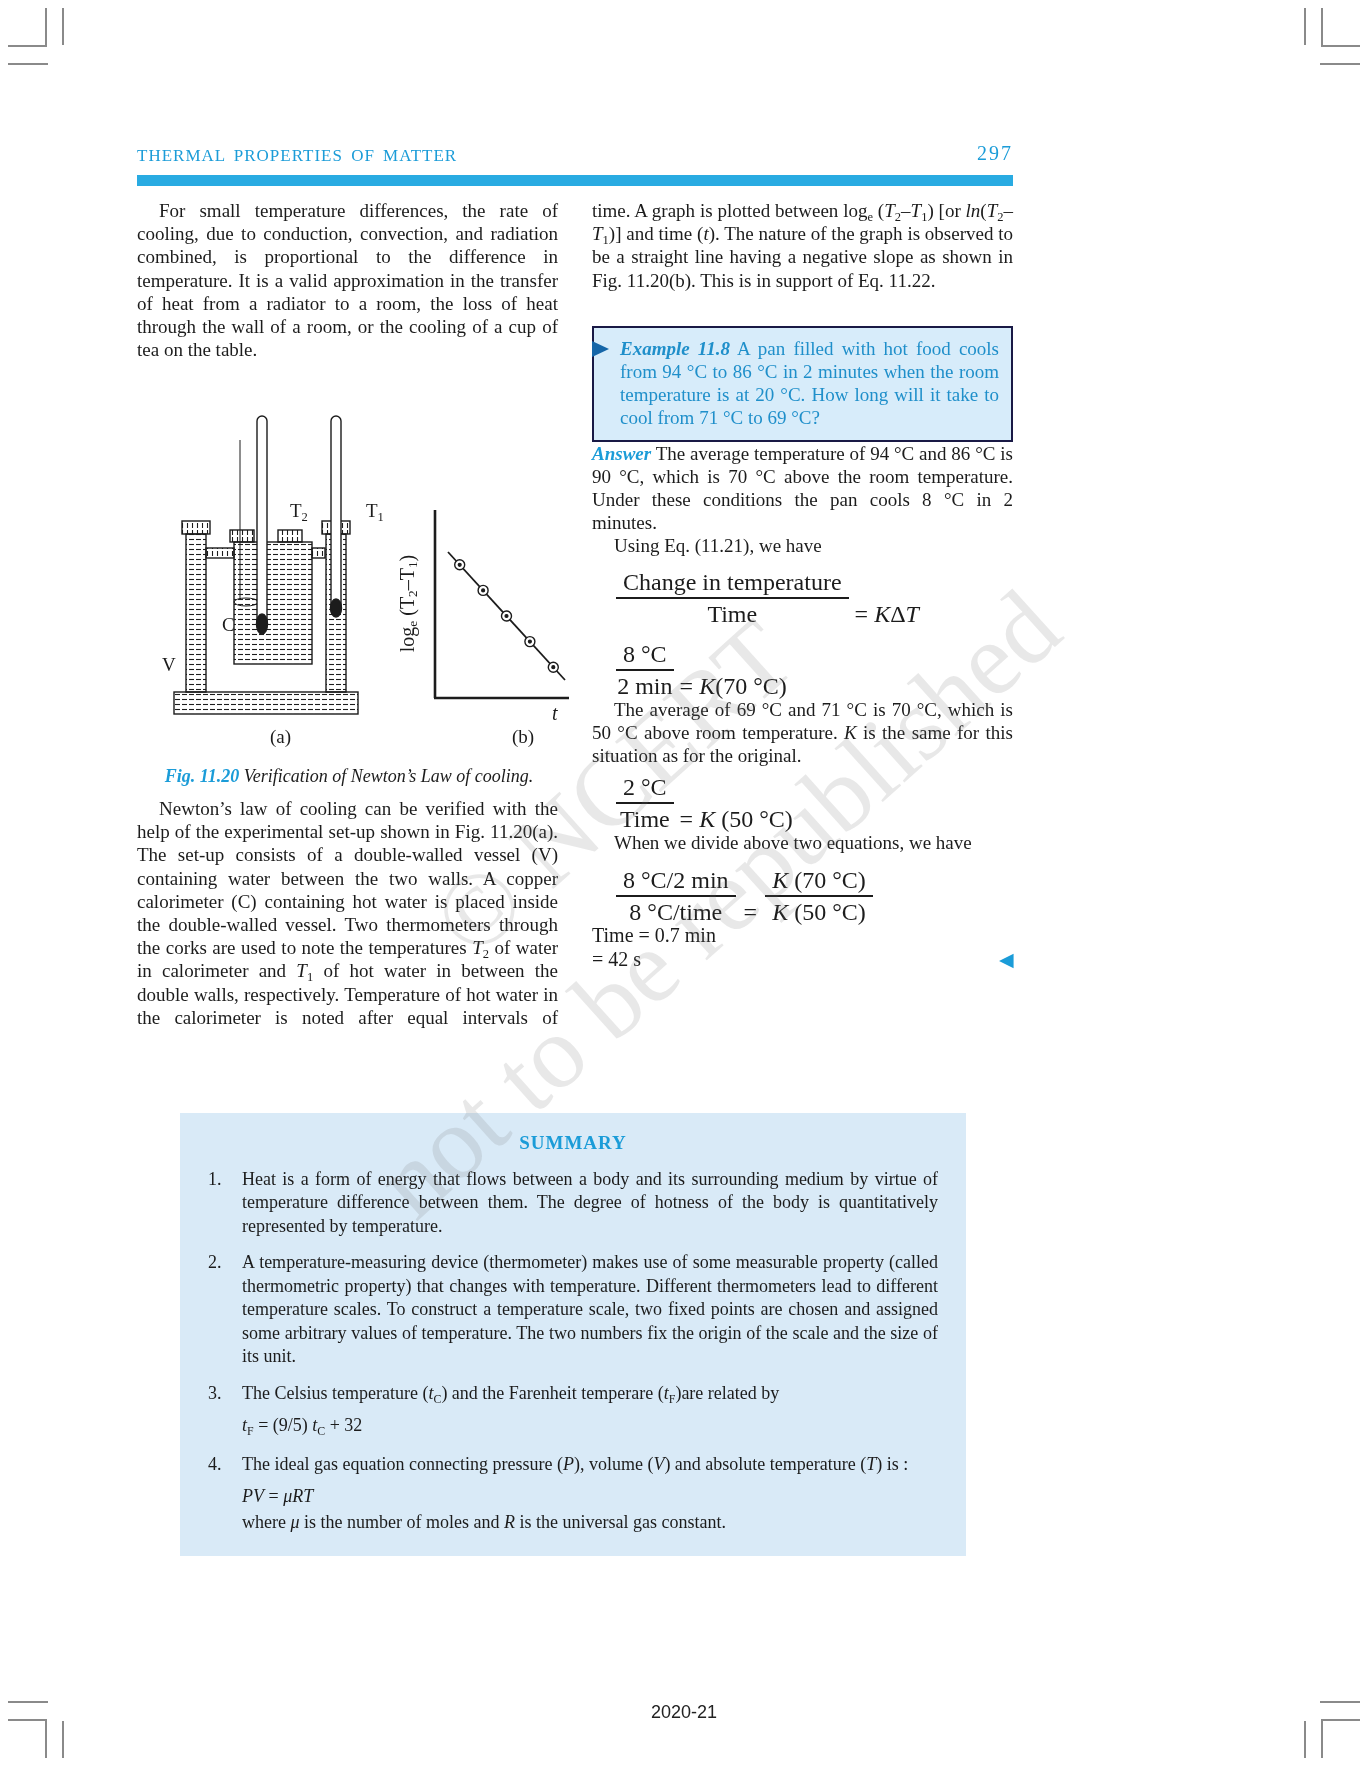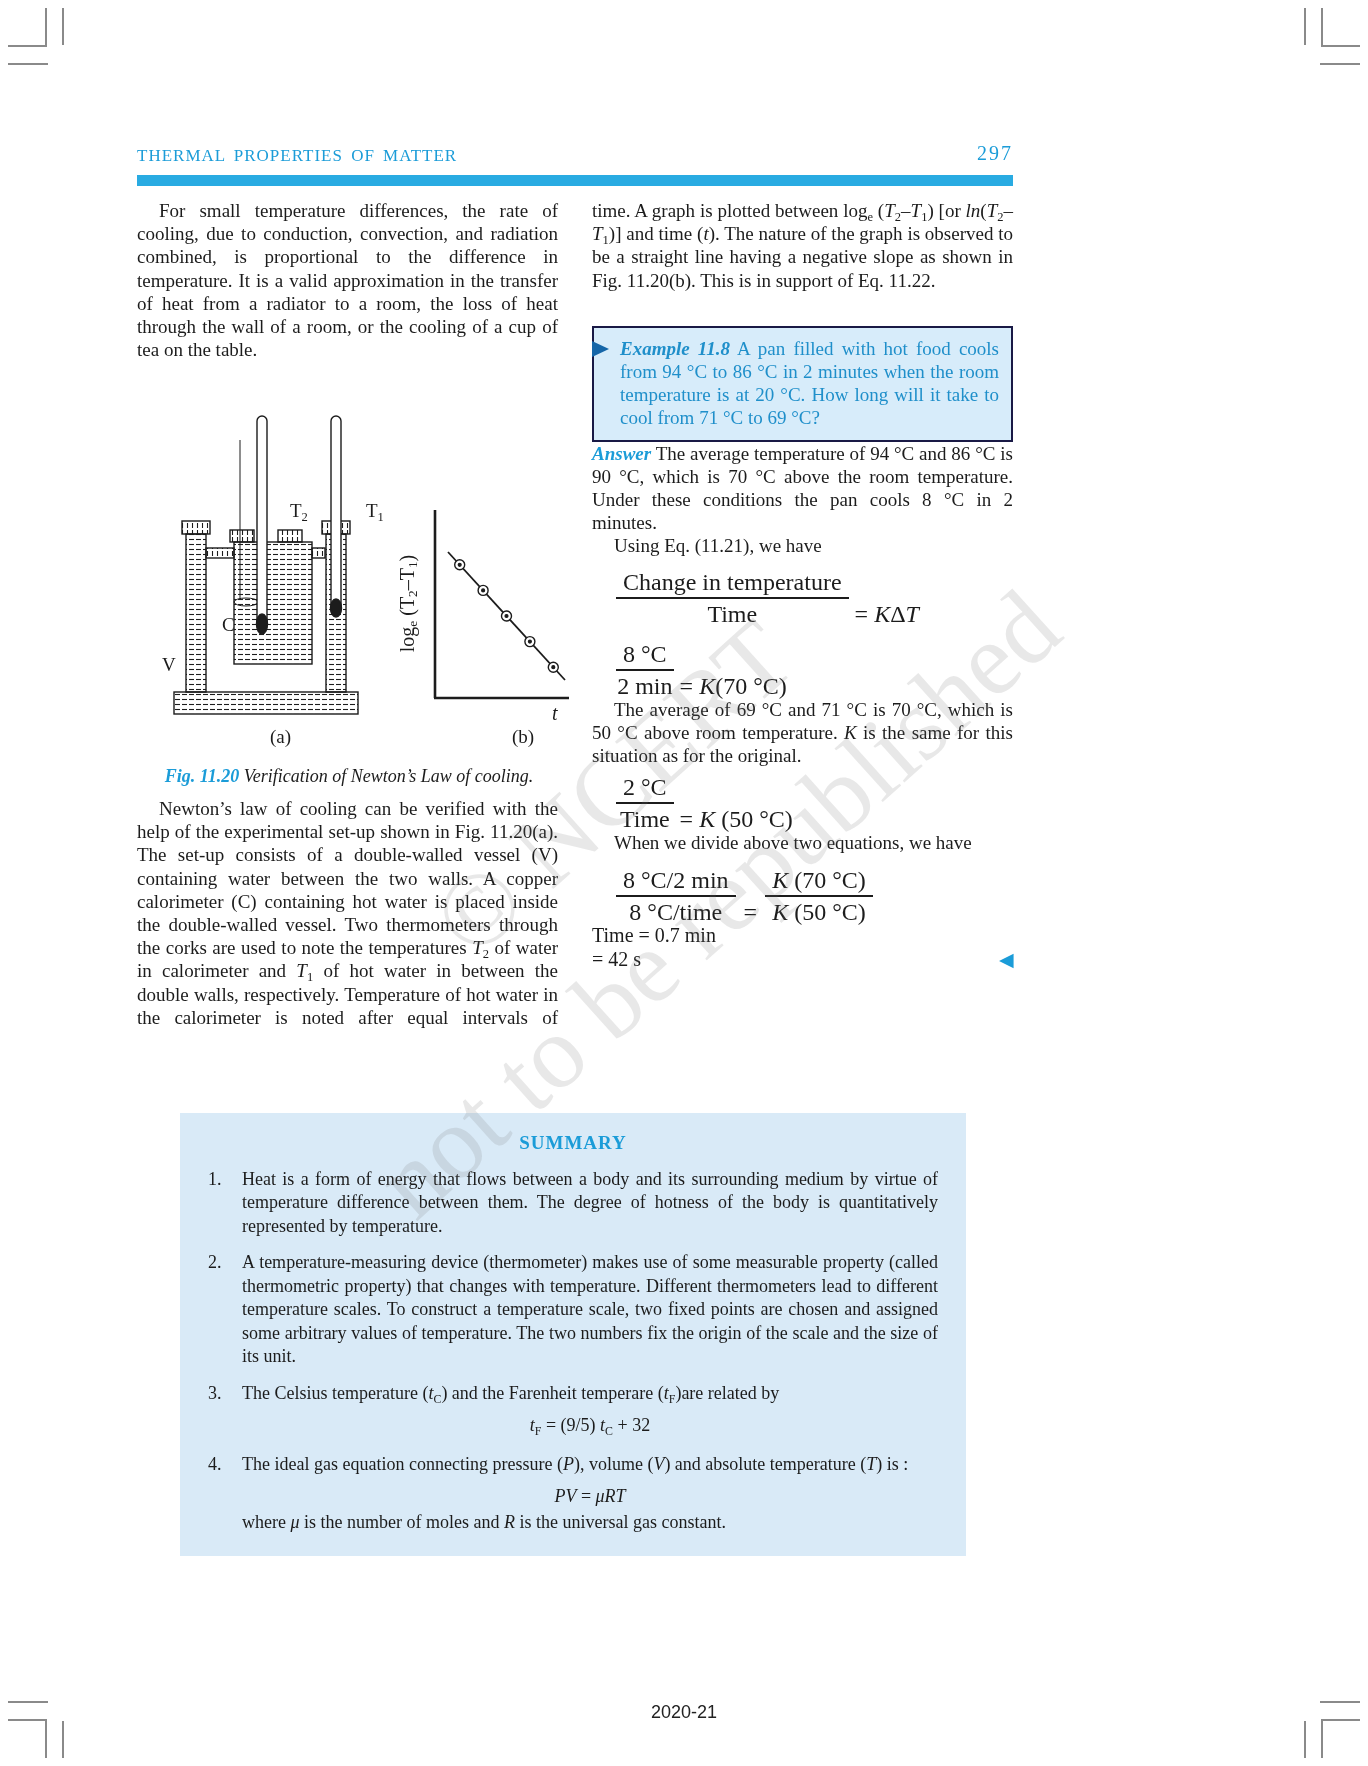--- a/index.html
+++ b/index.html
@@ -49,21 +49,21 @@
   .answer-end{position:absolute;left:999px;top:948px;color:var(--accent,#1b9cd8);font-size:19px;
               font-family:"DejaVu Sans",sans-serif;}
   
   .summary{position:absolute;left:180px;top:1113px;width:786px;box-sizing:border-box;
            background:var(--summary-bg,#d9eaf7);padding:14px 28px 22px;font-size:18px;line-height:23.5px;}
   .summary-title{text-align:center;color:var(--accent,#1b9cd8);font-weight:bold;font-size:19px;
                  letter-spacing:1px;margin:4px 0 10px;}
   .sum-item{display:flex;margin-top:13px;}
   .sum-num{width:34px;flex:none;}
   .sum-body{flex:1;text-align:justify;}
-  .sum-eq{text-align:center;margin:9px 0 2px;}
+  .sum-eq{text-align:left;margin:9px 0 2px;}
   
   .footer{position:absolute;left:0;right:0;top:1702px;text-align:center;
           font-family:"Liberation Sans",sans-serif;font-size:18px;color:#222;}
   .watermark{position:absolute;left:35px;top:690px;width:1260px;transform:rotate(-42deg);
              text-align:center;color:rgba(120,120,120,0.17);font-size:104px;line-height:1.5;
              pointer-events:none;z-index:6;white-space:nowrap;}
   
   .rs-i{font-style:italic;}
   .rs-bi{font-weight:bold;font-style:italic;}
   .rs-blue{color:var(--accent,#1b9cd8);}

